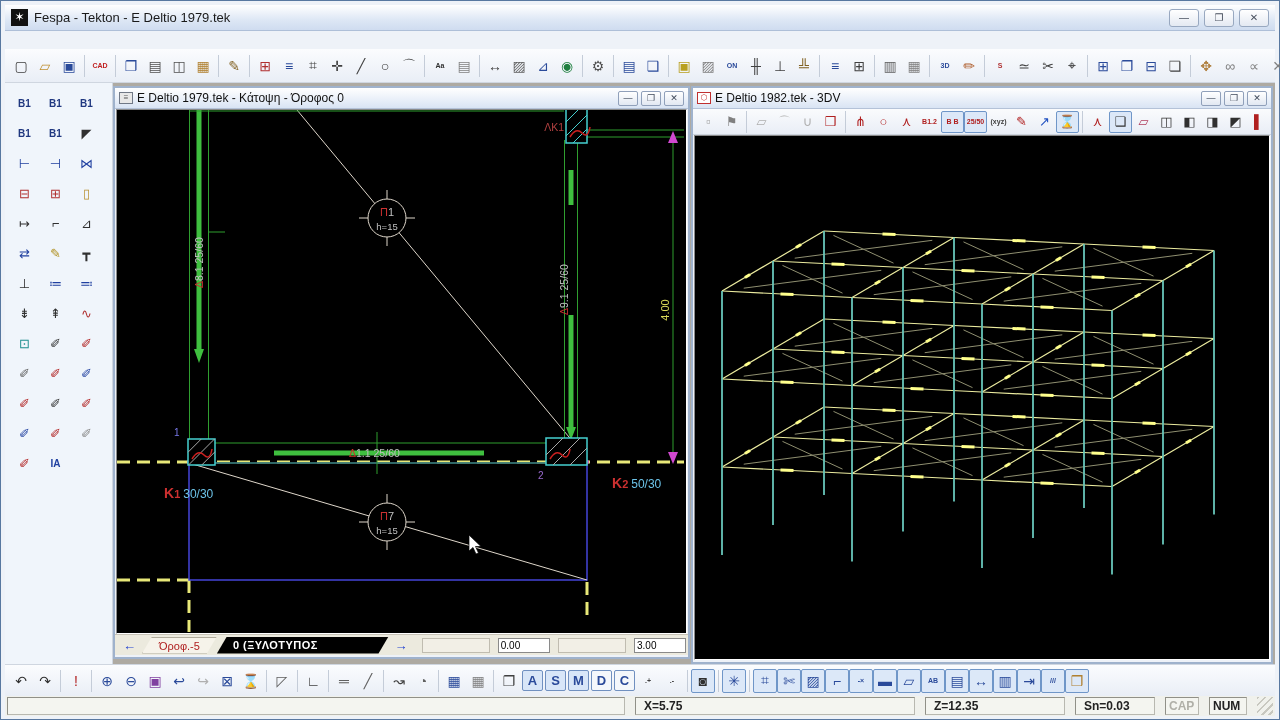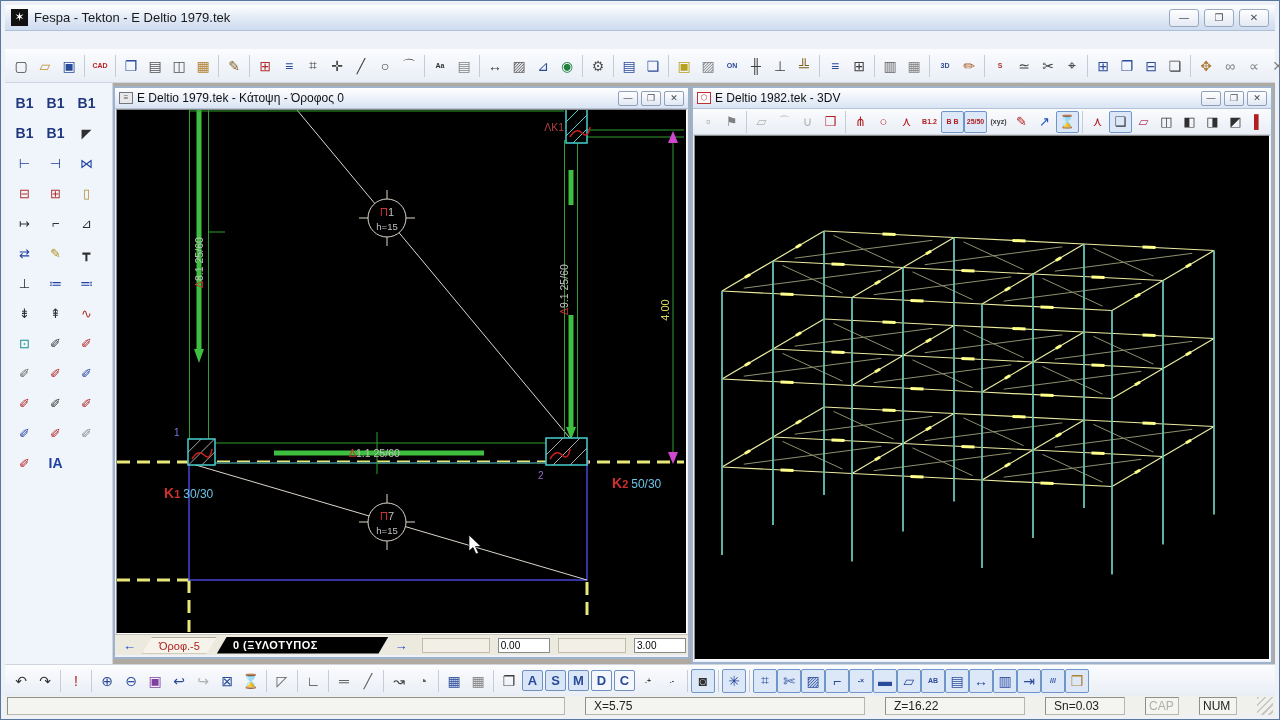--- a/index.html
+++ b/index.html
@@ -28,21 +28,21 @@
   .icon { width:24px; height:24px; display:inline-flex; align-items:center; justify-content:center;
     font-size:14px; border:1px solid transparent; border-radius:2px; flex:0 0 auto; }
   .icon.txt { font-size:7px; font-weight:bold; }
   .icon.active { border:1px solid #6f96c8; background:#dce8f8; }
   .sep { width:1px; height:22px; background:#c4ccd8; margin:0 3px; flex:0 0 auto; }
   
   .left-tb { position:absolute; left:4px; top:82px; width:108px; bottom:55px;
     background:#f0f5fb; border-right:1px solid #cfd6e0; padding:5px 4px; display:flex; flex-wrap:wrap;
     align-content:flex-start; }
   .left-tb .icon { width:31px; height:30px; font-size:13px; }
-  .left-tb .icon.txt { font-size:14px; }
+  .left-tb .icon.txt { font-size:10px; }
   
   .mdi { position:absolute; left:112px; top:82px; right:4px; bottom:55px; background:#aeaaa2; }
   .cw { position:absolute; background:#eef2f8; border:2px solid #9fb2cc; }
   .cw-title { height:21px; background:linear-gradient(#ffffff,#d9e4f4); border-bottom:1px solid #b4c2d8;
     display:flex; align-items:center; padding:0 4px; }
   .cw-title .cw-text { font-size:12px; color:#111; margin-left:4px; }
   .cw-btns { margin-left:auto; display:flex; gap:3px; }
   .cwbtn { width:20px; height:15px; background:linear-gradient(#ffffff,#e2e8f2); border:1px solid #90a0ba;
     border-radius:2px; font-size:9px; line-height:13px; text-align:center; color:#404a5a; }
   .doc-icon { width:14px; height:12px; border:1px solid #707886; background:#e8e8e8; font-size:8px; line-height:10px; text-align:center; color:#555; }
@@ -62,21 +62,21 @@
     font-family:"Liberation Sans",sans-serif; padding:0 2px; margin-left:8px; }
   
   #view3d-win { left:578px; top:3px; width:582px; height:578px; }
   .tb-3dv { height:26px; background:linear-gradient(#fafbfd,#e9eef6); border-bottom:1px solid #cdd4de;
     display:flex; align-items:center; padding-left:4px; }
   .tb-3dv .icon { width:23px; height:22px; font-size:13px; }
   .tb-3dv .icon.txt { font-size:7px; color:#b02020; }
   #view3d-canvas { height:525px; margin:0 1px; }
   
   .statusbar { position:absolute; left:4px; bottom:3px; right:4px; height:20px; background:#f0f1ec;
-    display:flex; gap:20px; padding:1px 2px; }
+    display:flex; gap:10px; padding:1px 2px;font-weight:bold; }
   .sb-panel { border:1px solid #b8b8b0; border-top-color:#909088; border-left-color:#909088;
     background:#f4f5f0; font-size:12px; color:#222; display:flex; align-items:center; padding:0 8px; }
   .sb-msg { flex:1; }
   .sb-x { width:280px; } .sb-z { width:140px; } .sb-sn { width:80px; }
   .sb-caps { width:34px; color:#b0b0a8; padding:0 3px; } .sb-num { width:38px; padding:0 3px; }
   .sb-grip { width:16px; border:none; background:
     repeating-linear-gradient(135deg,#c8c8c0 0 2px, transparent 2px 5px); }
 </style>
 </head>
 <body>
@@ -551,20 +551,20 @@
       <span class="icon active" style="color: rgb(42, 74, 154);">↔</span>
       <span class="icon active" style="color: rgb(42, 74, 154);">▥</span>
       <span class="icon active" style="color: rgb(42, 74, 154);">⇥</span>
       <span class="icon txt active" style="color: rgb(42, 74, 154);">///</span>
       <span class="icon active" style="color: rgb(176, 128, 48);">❒</span>
     </div>
 
   <div class="statusbar">
     <div class="sb-panel sb-msg"></div>
     <div class="sb-panel sb-x">X=5.75</div>
-    <div class="sb-panel sb-z">Z=16.22</div>
+    <div class="sb-panel sb-z">Z=12.35</div>
     <div class="sb-panel sb-sn">Sn=0.03</div>
     <div class="sb-panel sb-caps">CAP</div>
     <div class="sb-panel sb-num">NUM</div>
     <div class="sb-panel sb-grip"></div>
   </div>
 
 </div>
 
 </body></html>

